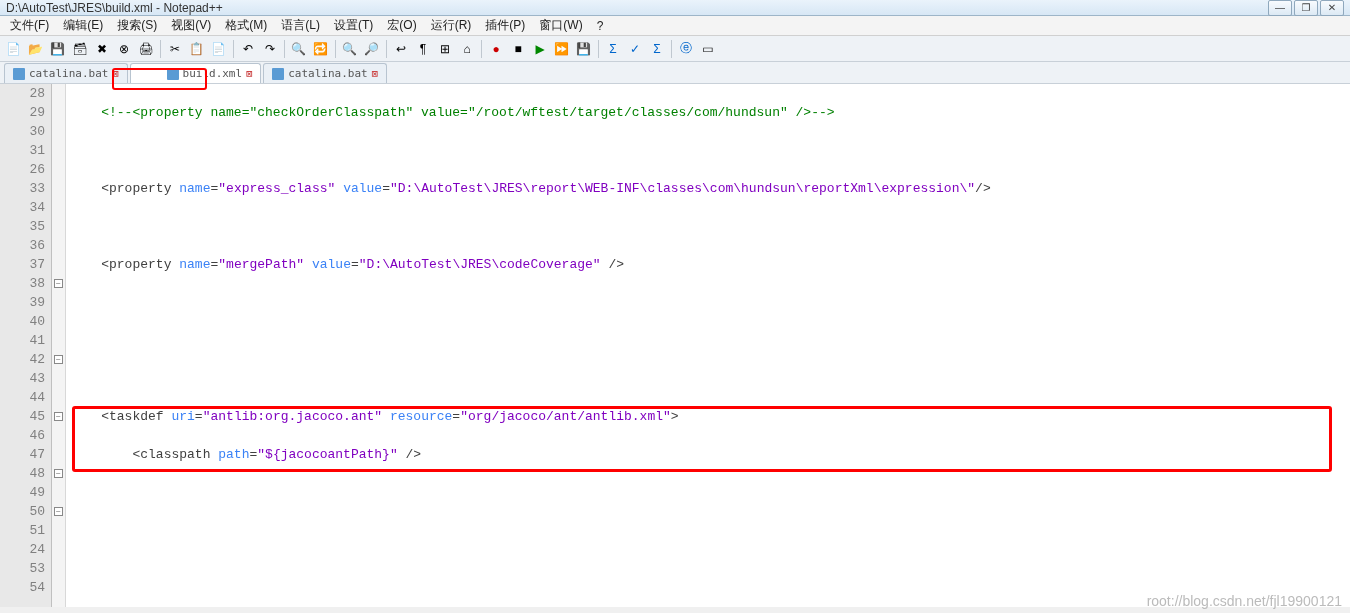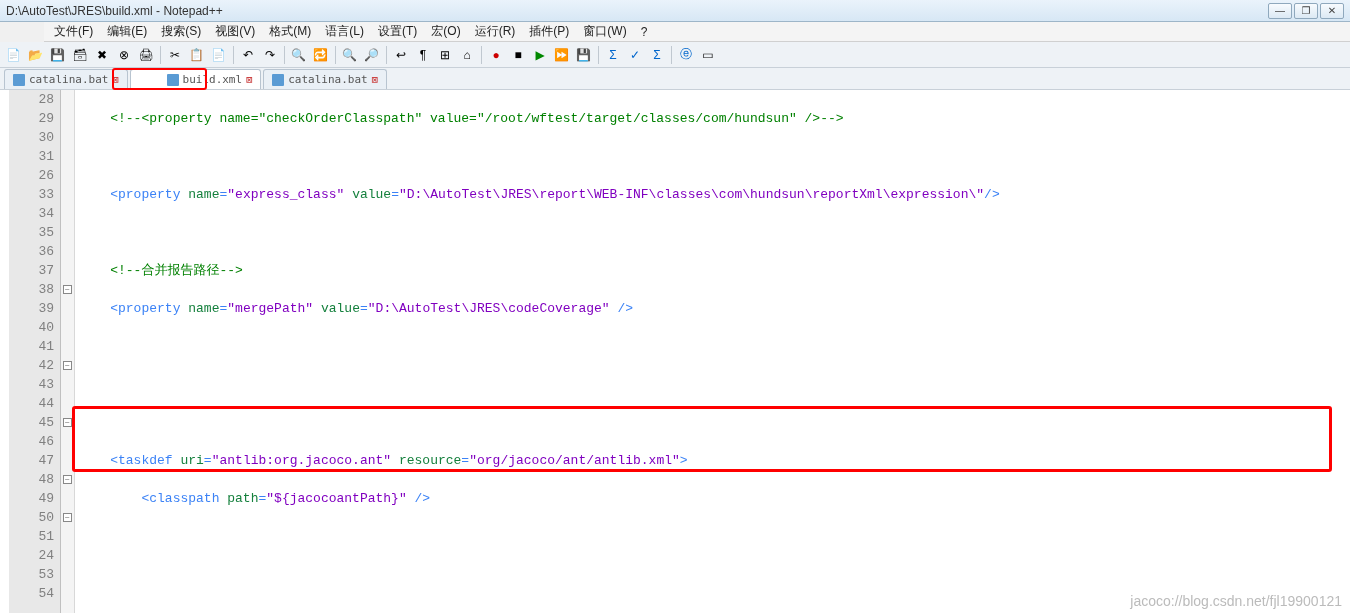--- a/index.html
+++ b/index.html
@@ -6,21 +6,21 @@
 body {
   font-family: "Microsoft YaHei", "SimSun", Tahoma, sans-serif;
   font-size: 12px;
   background: #f0f0f0;
   width: 1350px;
   height: 613px;
   overflow: hidden;
   position: relative;
 }
 .titlebar {
-  height: 22px;
+  height: 16px;
   background: linear-gradient(#eaf3fb, #d7e7f5);
   border-bottom: 1px solid #9db5c8;
   display: flex;
   align-items: center;
   padding: 0 6px;
   justify-content: space-between;
 }
 .titlebar .title { font-size: 12px; color: #333; }
 .win-controls { display: flex; gap: 2px; }
 .win-btn {
@@ -32,21 +32,20 @@
   font-size: 10px; color: #444;
 }
 .menubar {
   height: 20px;
   background: #f4f4f4;
   display: flex;
   align-items: center;
   padding: 0 4px;
   gap: 2px;
   border-bottom: 1px solid #d0d0d0;
-  margin-left: 44px;
 }
 .menubar .menu-item { padding: 2px 6px; color: #222; }
 .toolbar {
   height: 26px;
   background: #eef2f6;
   border-bottom: 1px solid #c8d0d8;
   display: flex;
   align-items: center;
   padding: 0 4px;
   gap: 2px;
@@ -91,21 +90,20 @@
   width: 12px; height: 12px;
   background: #5a9bd4;
   border-radius: 1px;
 }
 .tab-close { color: #c44; font-weight: bold; font-size: 10px; }
 .editor {
   display: flex;
   height: calc(100% - 90px);
   background: #fff;
   position: relative;
-  padding-left: 9px;
 }
 .gutter {
   width: 52px;
   background: #e8e8e8;
   border-right: 1px solid #c0c0c0;
   text-align: right;
   font-family: "Courier New", monospace;
   font-size: 13px;
   color: #808080;
   line-height: 19px;
@@ -126,22 +124,22 @@
 .code {
   flex: 1;
   font-family: "Courier New", "NSimSun", monospace;
   font-size: 13px;
   line-height: 19px;
   white-space: pre;
   padding-left: 4px;
   overflow: hidden;
 }
 .code .row { height: 19px; display: block; }
-.c-tag { color: #3b82f6; }
-.c-attr { color: #15803d; }
+.c-tag { color: #404040; }
+.c-attr { color: #3b82f6; }
 .c-val { color: #8000c0; }
 .c-cmt { color: #008000; }
 .red-box {
   position: absolute;
   border: 3px solid #ff0000;
   pointer-events: none;
 }
 .red-box.tab { left: 112px; top: 68px; width: 95px; height: 22px; border-radius: 3px; border-width: 2px; }
 .red-box.code-hl { left: 72px; top: 406px; width: 1260px; height: 66px; border-radius: 3px; }
 .watermark {
@@ -306,21 +304,20 @@
     <div class="fm"></div>
       <div class="fm"></div>
       <div class="fm"></div>
       <div class="fm"></div>
   </div>
   <div class="code">
 <span class="row">    <span class="c-cmt">&lt;!--&lt;property name="checkOrderClasspath" value="/root/wftest/target/classes/com/hundsun" /&gt;--&gt;</span></span>
 <span class="row"> </span>
 <span class="row">    <span class="c-tag">&lt;property</span> <span class="c-attr">name</span><span class="c-tag">=</span><span class="c-val">"<span>express_class</span>"</span> <span class="c-attr">value</span><span class="c-tag">=</span><span class="c-val">"<span>D:\AutoTest\JRES\report\WEB-INF\classes\com\hundsun\reportXml\expression\</span>"</span><span class="c-tag">/&gt;</span></span>
 <span class="row"> </span>
-<span class="row">    <span class="c-cmt">&lt;!--合并报告路径--&gt;</span></span>
 <span class="row">    <span class="c-tag">&lt;property</span> <span class="c-attr">name</span><span class="c-tag">=</span><span class="c-val">"<span>mergePath</span>"</span> <span class="c-attr">value</span><span class="c-tag">=</span><span class="c-val">"<span>D:\AutoTest\JRES\codeCoverage</span>"</span> <span class="c-tag">/&gt;</span></span>
 <span class="row"> </span>
 <span class="row"> </span>
 <span class="row"> </span>
 <span class="row">    <span class="c-tag">&lt;taskdef</span> <span class="c-attr">uri</span><span class="c-tag">=</span><span class="c-val">"<span>antlib:org.jacoco.ant</span>"</span> <span class="c-attr">resource</span><span class="c-tag">=</span><span class="c-val">"<span>org/jacoco/ant/antlib.xml</span>"</span><span class="c-tag">&gt;</span></span>
 <span class="row">        <span class="c-tag">&lt;classpath</span> <span class="c-attr">path</span><span class="c-tag">=</span><span class="c-val">"<span>${jacocoantPath}</span>"</span> <span class="c-tag">/&gt;</span></span>
 <span class="row"> </span>
 
 
 
@@ -333,13 +330,13 @@
 
 
 
 
   </div>
 </div>
 
 <div class="red-box tab"></div>
 <div class="red-box code-hl"></div>
 
-<div class="watermark">jacoco://blog.csdn.net/fjl19900121</div>
+<div class="watermark">root://blog.csdn.net/fjl19900121</div>
 
 </body></html>

